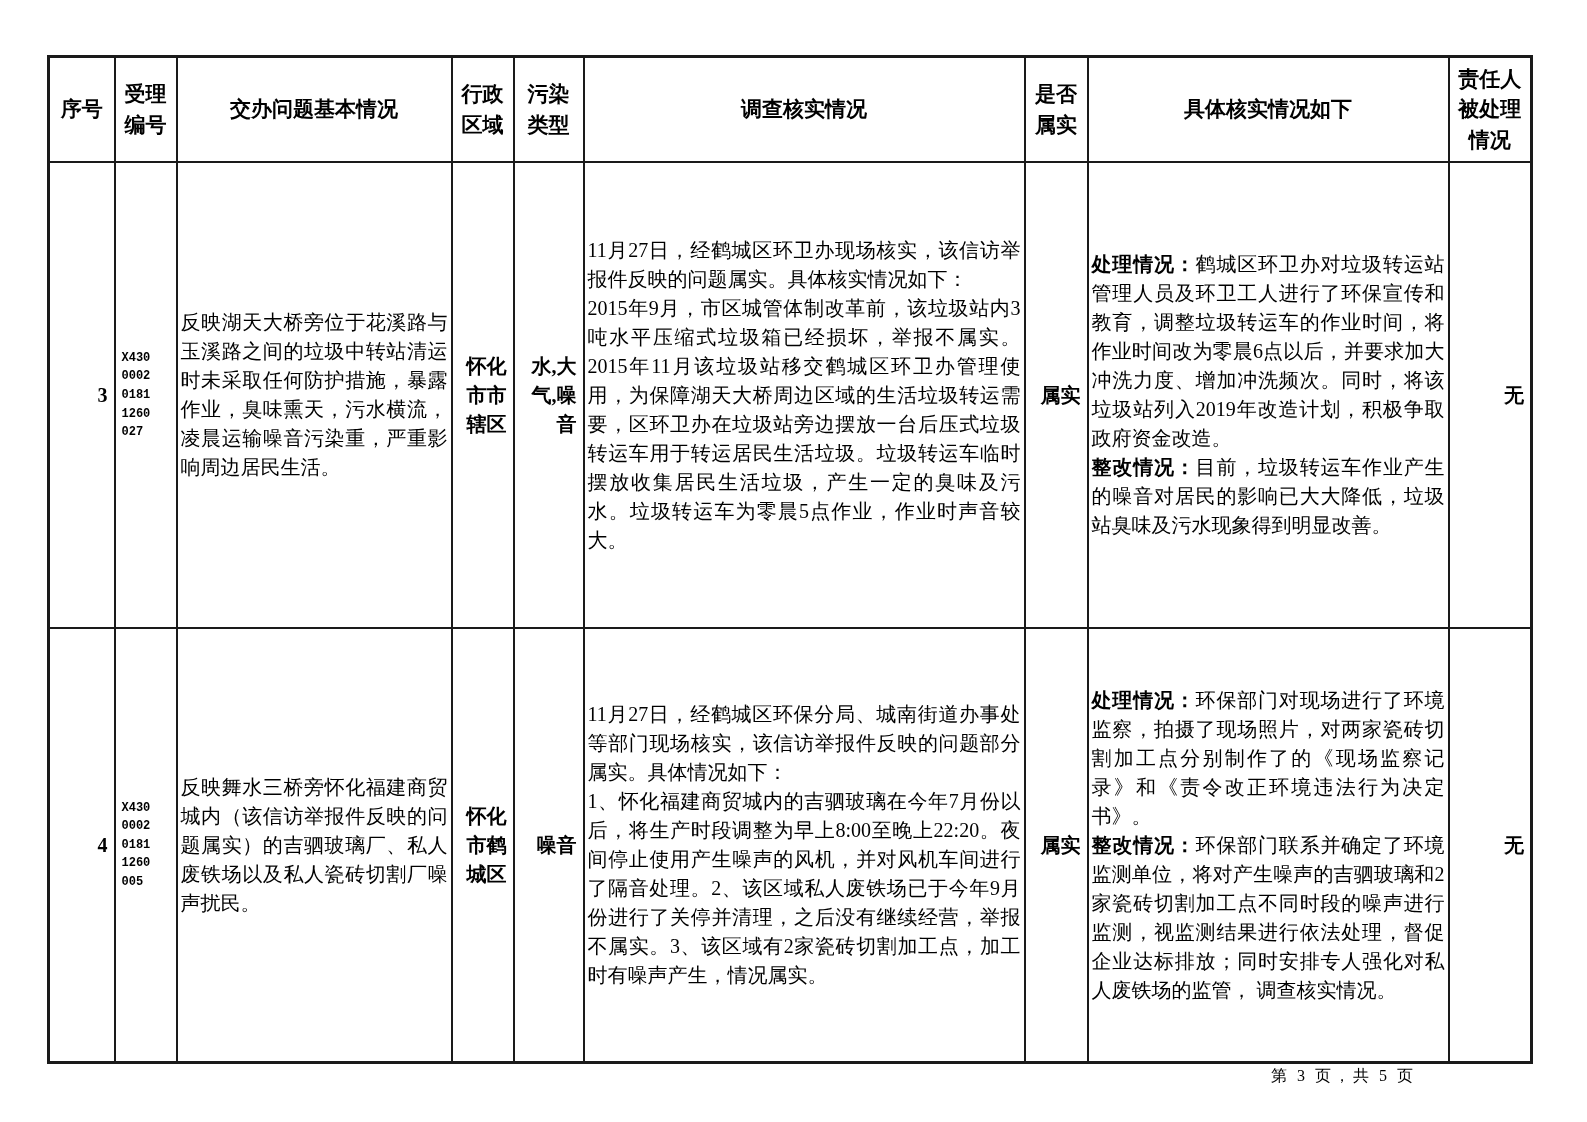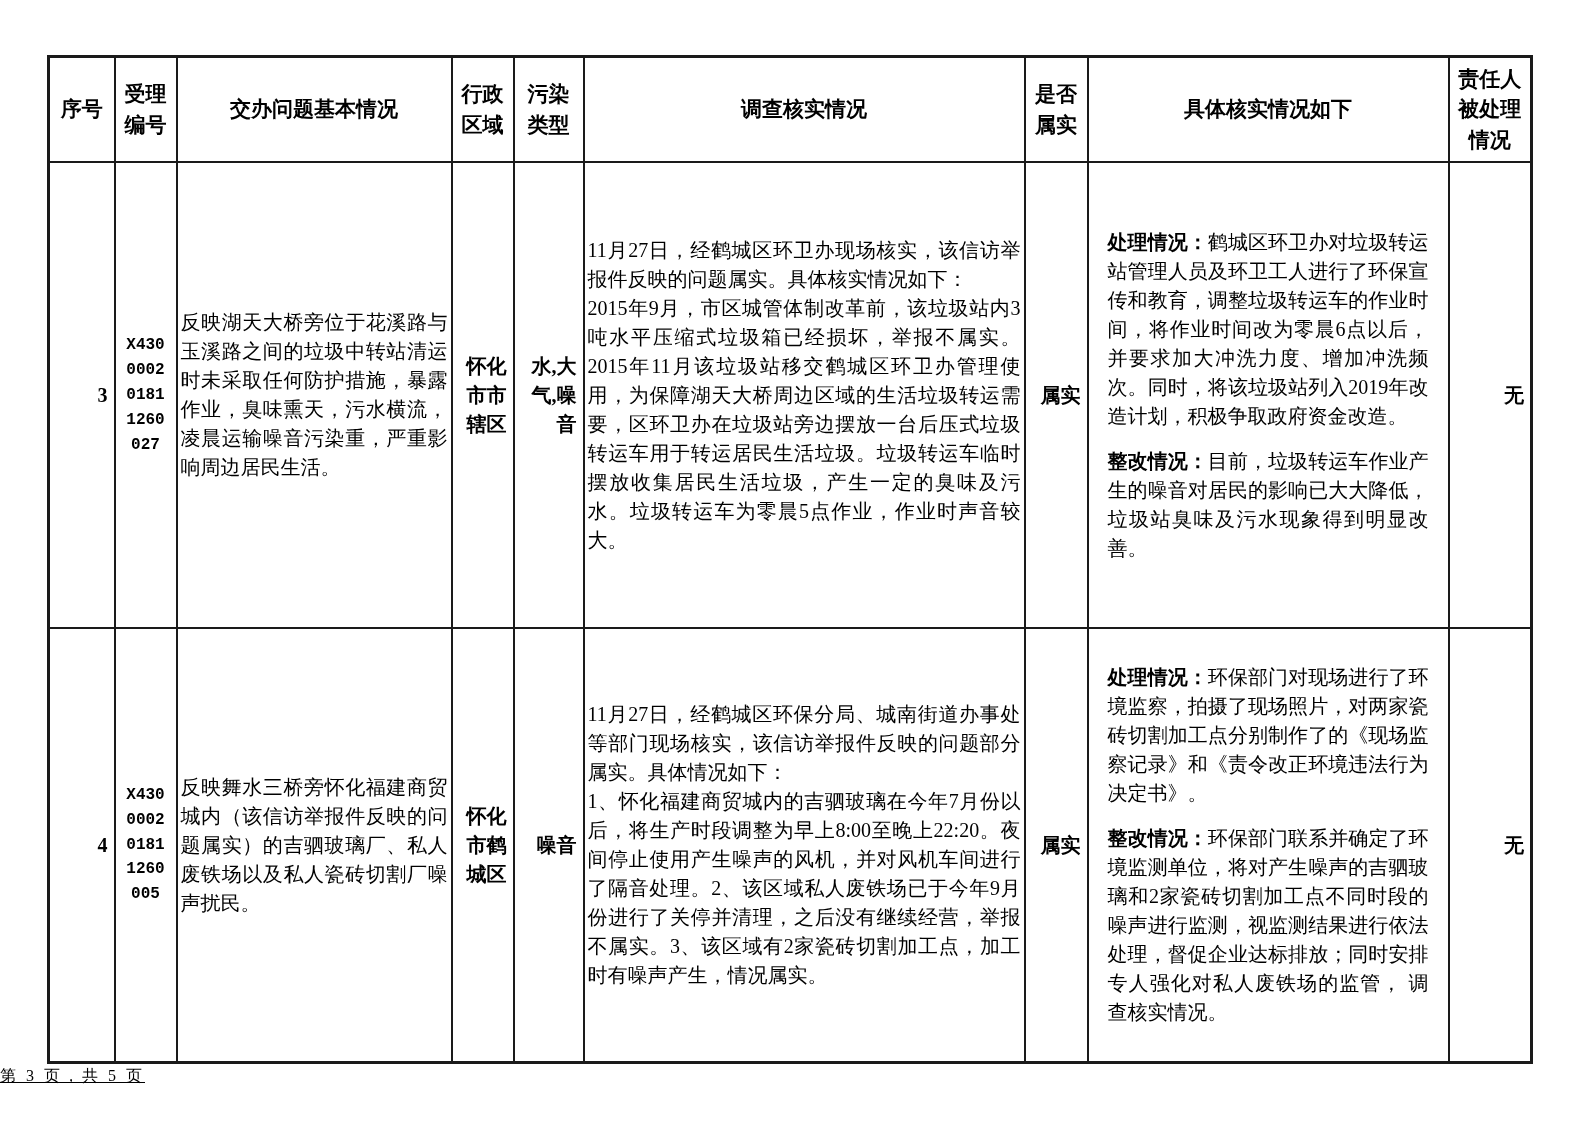--- a/index.html
+++ b/index.html
@@ -39,51 +39,49 @@
     font-weight: bold;
     text-align: center;
     font-size: 21px;
     white-space: pre-line;
     padding: 6px 2px;
   }
   tr.header-row { height: 105px; }
   tr.body-row-1 { height: 466px; }
   tr.body-row-2 { height: 434px; }
   td.prelines {
-    text-align: center;
     white-space: pre-line;
     font-family: "Liberation Mono", "DejaVu Sans Mono", monospace;
-    font-size: 16px;
+    font-size: 12px;
     font-weight: 600;
     letter-spacing: 0px;
     line-height: 1.55;
   }
   td.textcell {
     text-align: justify;
     text-justify: inter-character;
     padding: 6px 3px;
   }
   .para { margin: 0; }
-  .seg { margin: 16px; }
+  .seg { margin: 0; }
   .seg strong { font-weight: 800; }
   td.bold-val {
     text-align: right;
     font-weight: 600;
     word-break: break-all;
   }
   .footer {
     position: absolute;
     left: 0;
     top: 1066px;
     width: 1416px;
-    text-align: left;
+    text-align: right;
     font-size: 16px;
     letter-spacing: 3px;
     font-family: "Liberation Serif", "DejaVu Serif", serif;
-    text-decoration: underline;
   }
 </style>
 </head>
 <body>
 
 <div class="page">
 
   <table class="doc-table">
     <colgroup>
       <col style="width:66px">

